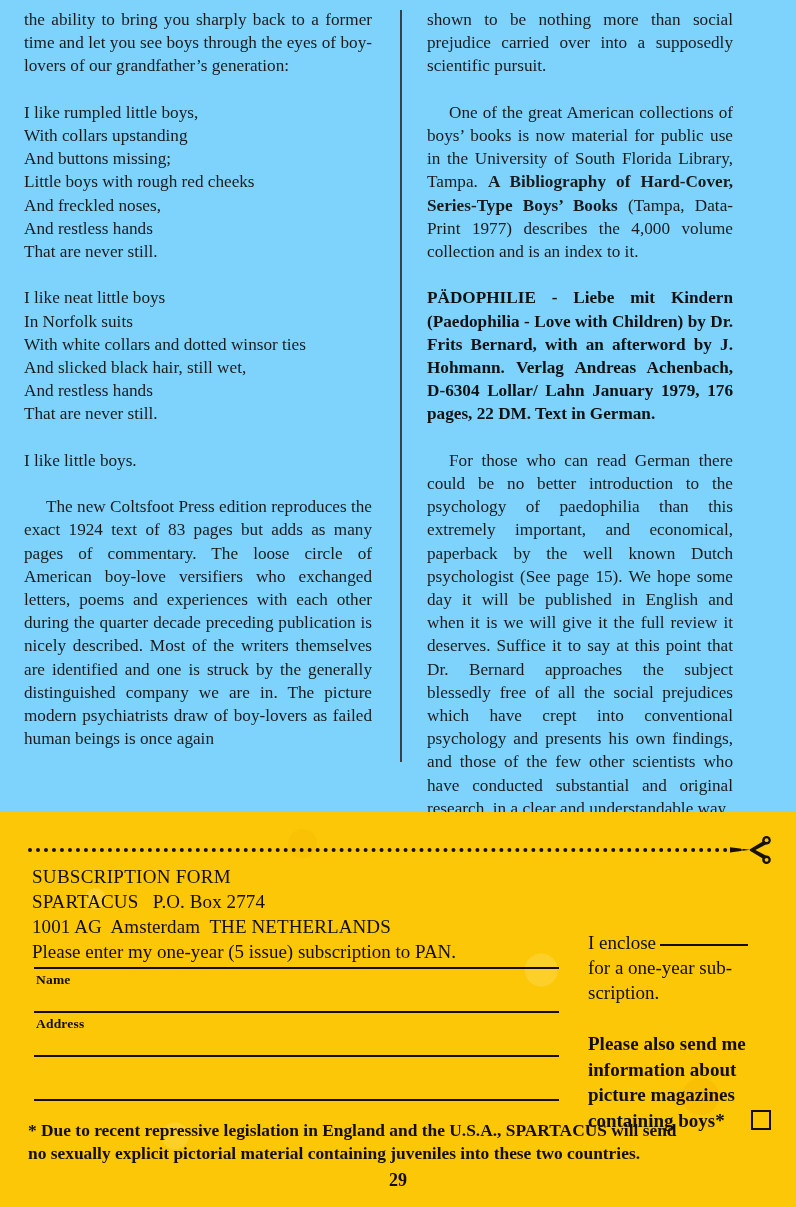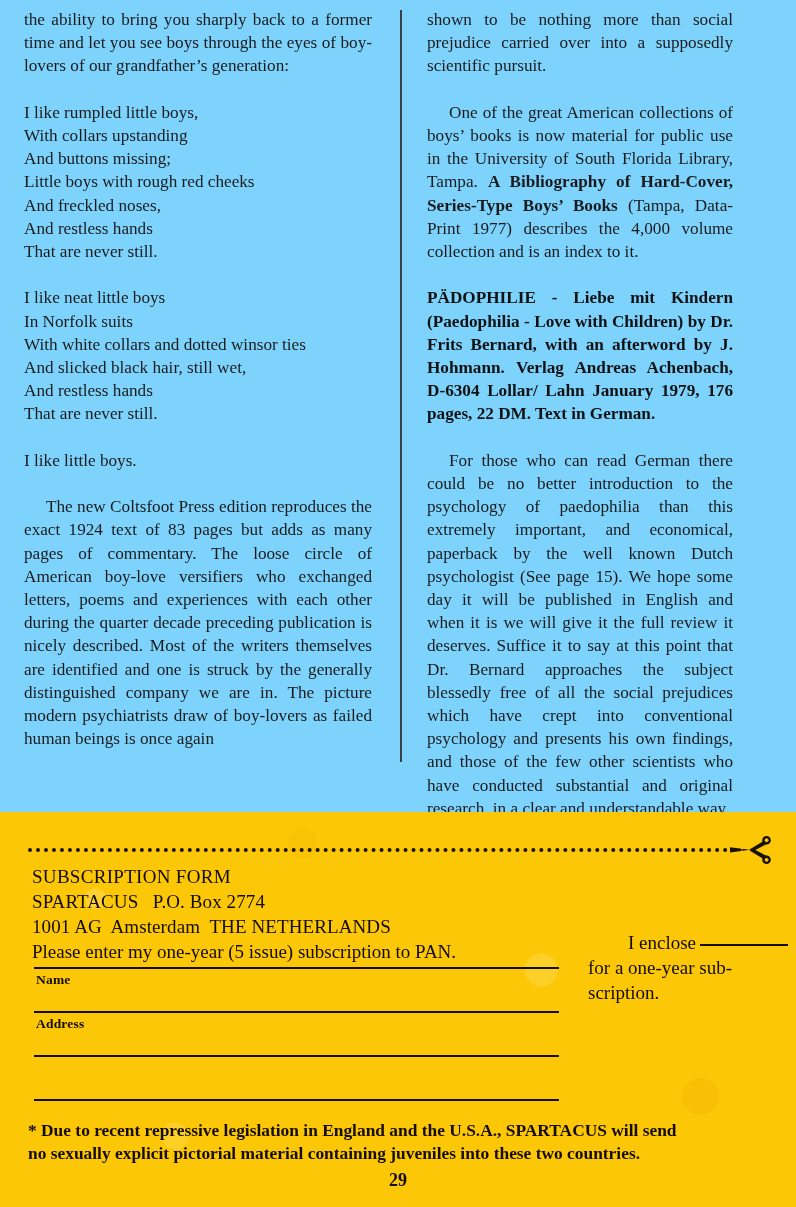--- a/index.html
+++ b/index.html
@@ -217,21 +217,20 @@
     position: absolute;
     left: 588px;
     top: 118px;
     width: 200px;
   }
   .enclose-row {
     font-size: 19px;
     line-height: 25px;
     color: #140d00;
     white-space: nowrap;
-    text-align: right;
   }
   #enclose-rule {
     display: inline-block;
     width: 88px;
     border-bottom: 2.5px solid #140d00;
     margin-left: 4px;
     vertical-align: 3px;
   }
   .coupon-right-line {
     font-size: 19px;
@@ -390,20 +389,29 @@
       <div class="field-rule"></div>
       <div class="field-label"></div>
     </div>
   </div>
 
   <div id="coupon-right">
     <div class="enclose-row"><span>I enclose</span><span id="enclose-rule"></span></div>
     <div class="coupon-right-line">for a one-year sub-</div>
     <div class="coupon-right-line">scription.</div>
 
+    <div id="send-info-block">
+      <div>Please also send me</div>
+      <div>information about</div>
+      <div>picture magazines</div>
+      <div id="checkbox-row">
+        <span>containing boys*</span>
+        <span id="info-checkbox"></span>
+      </div>
+    </div>
   </div>
 
   <div id="coupon-footnote">
     <span>* Due to recent repressive legislation in England and the U.S.A., SPARTACUS will send</span>
     <span class="fn2">no sexually explicit pictorial material containing juveniles into these two countries.</span>
   </div>
 
   <div id="page-number">29</div>
 </div>
 

